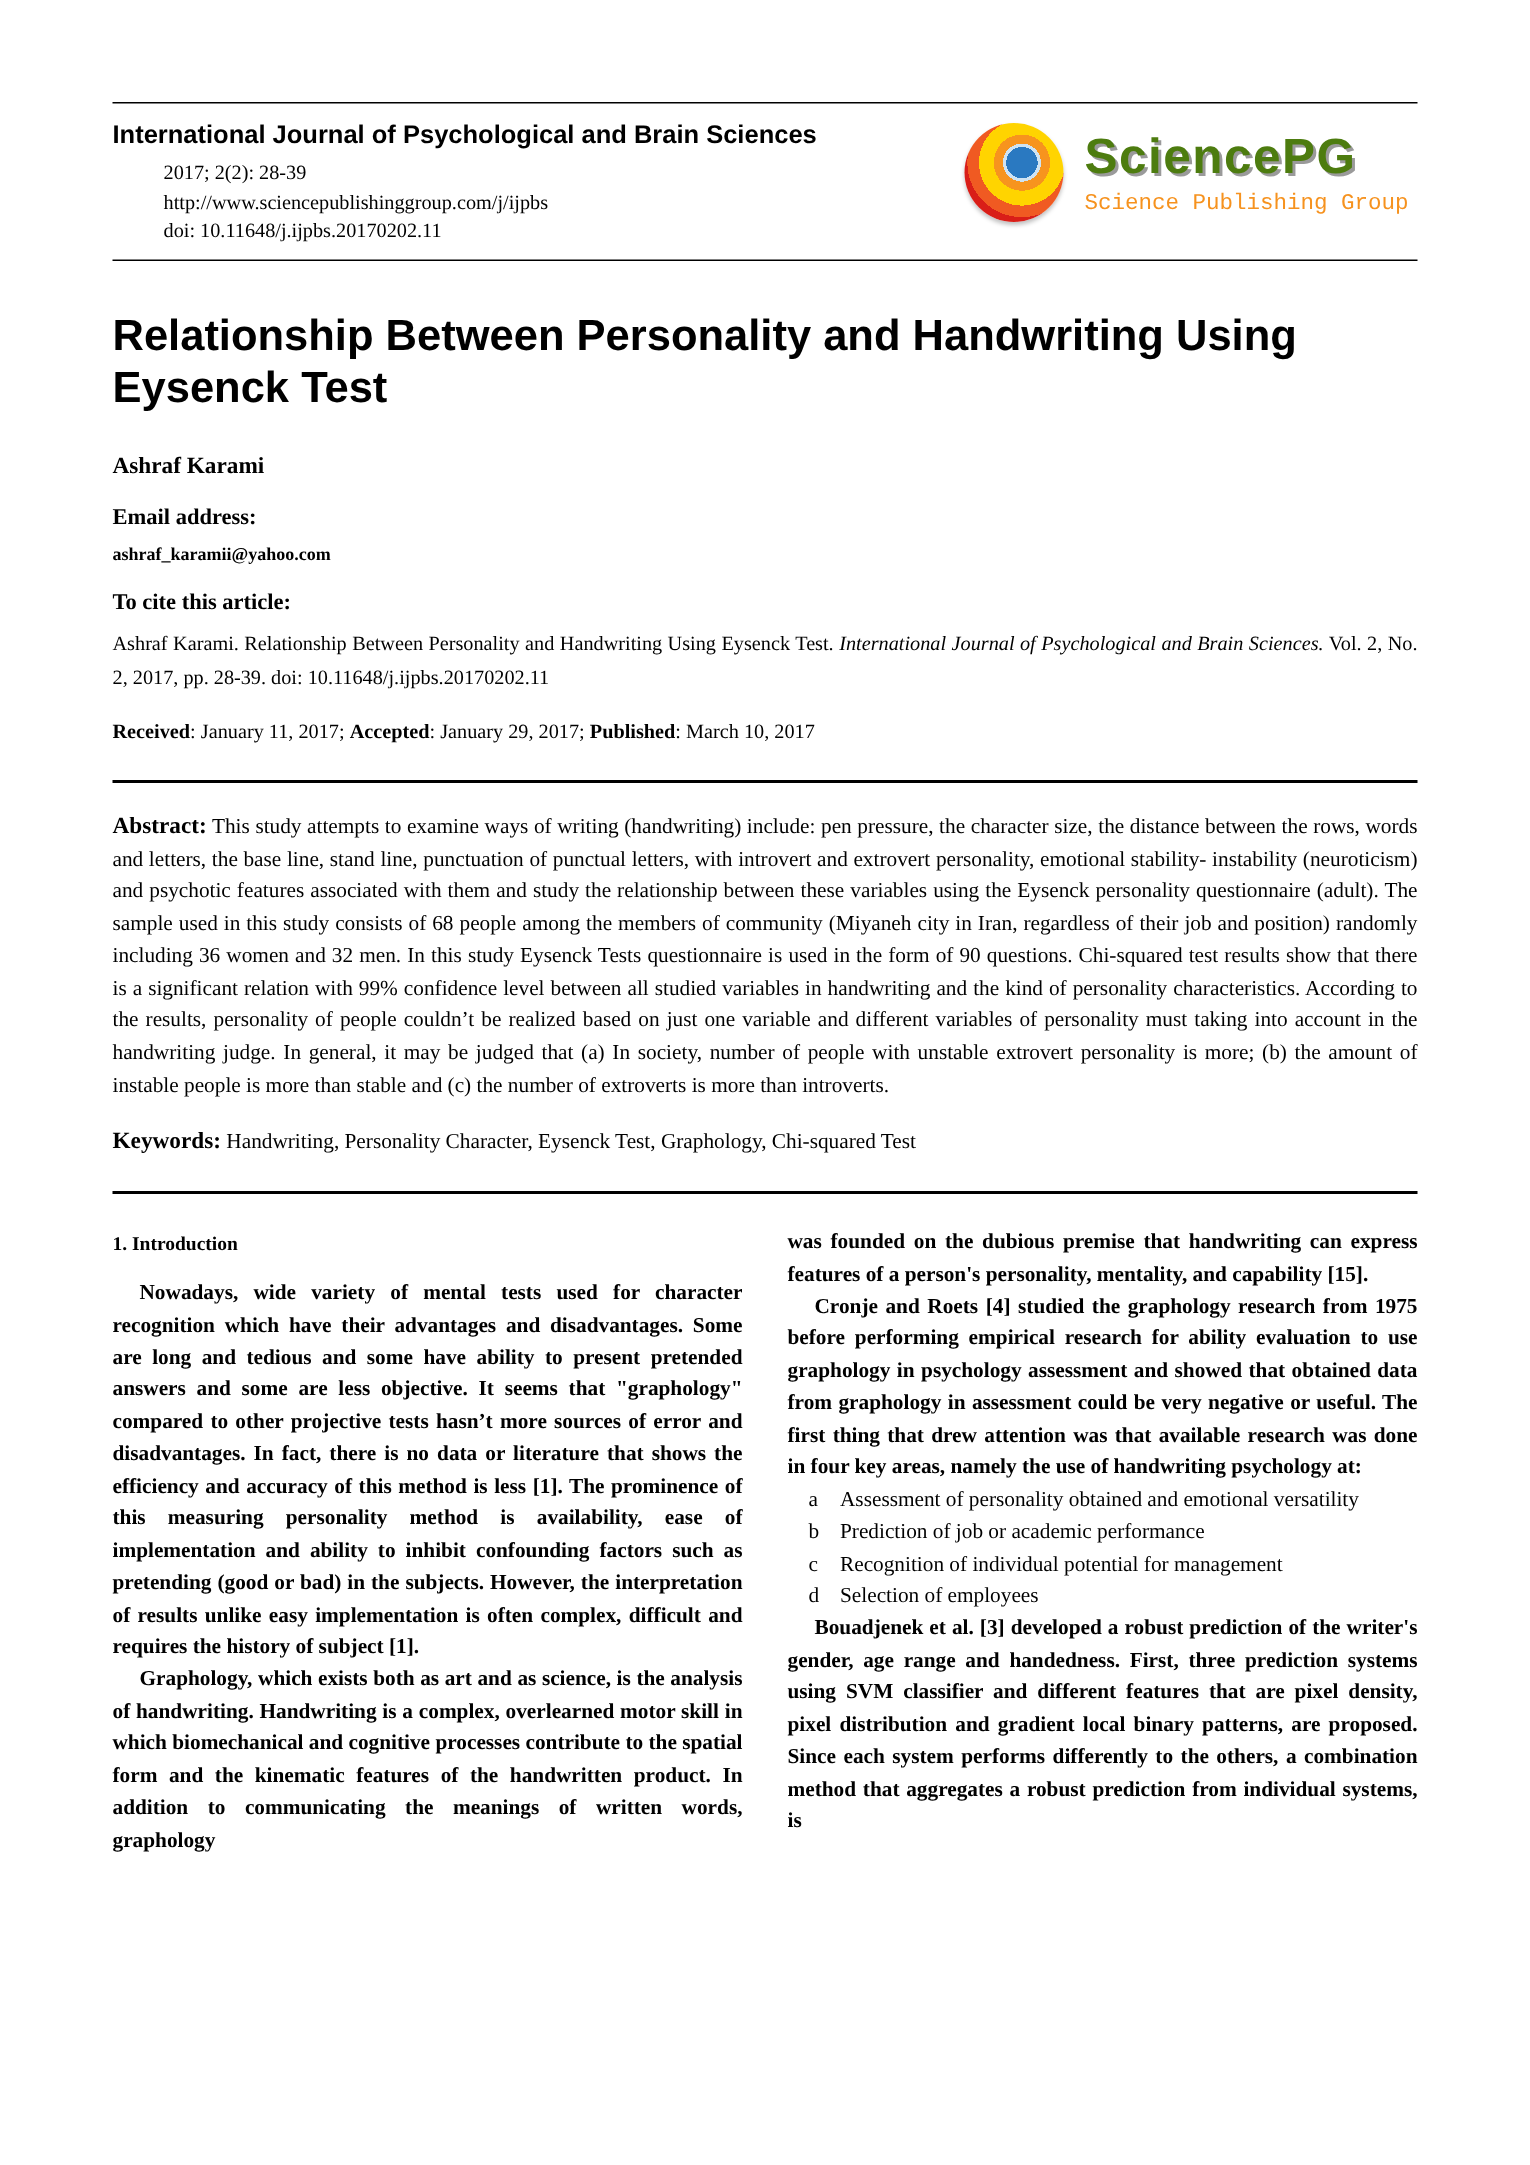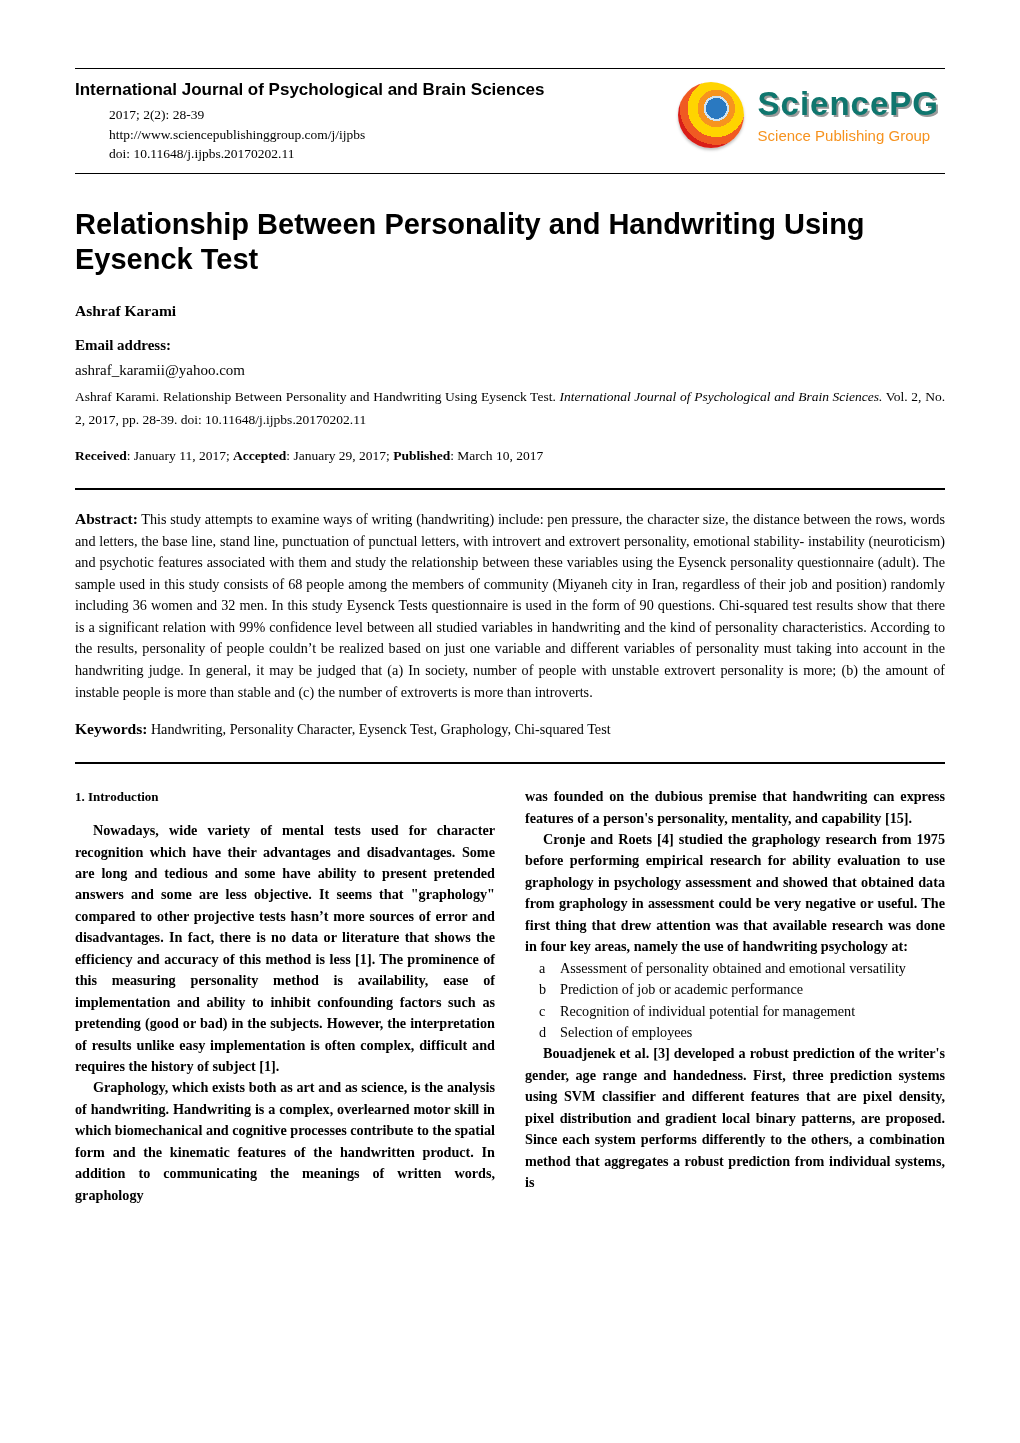--- a/index.html
+++ b/index.html
@@ -14,28 +14,28 @@
   .journal-meta { font-size:13.5px; line-height:1.45;margin-left:34px; }
 
   .logo { display:flex; align-items:center; gap:14px; margin-top:2px; padding-right:6px; }
   .logo-emblem { width:66px; height:66px; border-radius:50%; flex:none;
     background: radial-gradient(circle at 58% 40%,
       #2A79C1 0 19%, #cfe3f2 19% 23%, #F7941E 23% 34%, #FFD400 34% 52%,
       #F05A22 52% 66%, #D91E18 66% 84%, #B01116 84% 100%);
     box-shadow: 0 2px 3px rgba(0,0,0,0.25); }
   .logo-text-col { display:flex; flex-direction:column; }
   .logo-wordmark { font-family:"Liberation Sans", sans-serif; font-weight:bold; font-size:33px; line-height:1;
-    color:#0f766e; text-shadow:2px 2px 0 #9a9a9a; letter-spacing:1px; }
-  .logo-subtext { font-family:Liberation Sans, sans-serif; font-size:15px; color:#F6921E; margin-top:7px; }
+    color:#4d7c0f; text-shadow:2px 2px 0 #9a9a9a; letter-spacing:1px; }
+  .logo-subtext { font-family:Liberation Mono, monospace; font-size:15px; color:#F6921E; margin-top:7px; }
 
   .title { font-family:"Liberation Sans", sans-serif; font-weight:bold; font-size:29px; line-height:1.22; margin-top:33px; max-width:880px; }
   .author { font-size:15.5px; font-weight:bold; margin-top:25px; }
   .affiliation { font-size:13.5px; margin-top:23px; }
   .subhead { font-size:15px; font-weight:bold; margin-top:17px; }
-  .plain { font-size:15px; margin-top:8px; }
+  .plain { font-size:12px; margin-top:8px;font-weight:bold; }
   .citation { font-size:13.5px; line-height:1.65; text-align:justify; margin-top:7px; }
   .dates { font-size:13.5px; margin-top:17px; margin-bottom:24px; }
 
   .abstract { font-size:14.2px; line-height:1.52; text-align:justify; margin-top:17px; }
   .lead-label { font-size:15.5px; font-weight:bold;text-align:right; }
   .keywords { font-size:14.2px; margin-top:17px; margin-bottom:24px; }
 
   .columns { display:flex; gap:30px; margin-top:22px; }
   .col { flex:1; min-width:0; }
   .col h2 { font-size:13px; font-weight:bold; margin:3px 0 15px 0; }
@@ -72,20 +72,21 @@
   <hr class="rule">
 
   <h1 class="title">Relationship Between Personality and Handwriting Using Eysenck Test</h1>
 
   <div class="author">Ashraf Karami</div>
 
 
   <div class="subhead">Email address:</div>
   <div class="plain">ashraf_karamii@yahoo.com</div>
 
+  <div class="subhead">To cite this article:</div>
   <p class="citation"><span>Ashraf Karami. Relationship Between Personality and Handwriting Using Eysenck Test. </span><i>International Journal of Psychological and Brain Sciences.</i><span> Vol. 2, No. 2, 2017, pp. 28-39. doi: 10.11648/j.ijpbs.20170202.11</span></p>
 
   <p class="dates"><b>Received</b><span>: January 11, 2017; </span><b>Accepted</b><span>: January 29, 2017; </span><b>Published</b><span>: March 10, 2017</span></p>
 
   <hr class="rule thick">
 
   <p class="abstract"><span class="lead-label">Abstract:</span> <span>This study attempts to examine ways of writing (handwriting) include: pen pressure, the character size, the distance between the rows, words and letters, the base line, stand line, punctuation of punctual letters, with introvert and extrovert personality, emotional stability- instability (neuroticism) and psychotic features associated with them and study the relationship between these variables using the Eysenck personality questionnaire (adult). The sample used in this study consists of 68 people among the members of community (Miyaneh city in Iran, regardless of their job and position) randomly including 36 women and 32 men. In this study Eysenck Tests questionnaire is used in the form of 90 questions. Chi-squared test results show that there is a significant relation with 99% confidence level between all studied variables in handwriting and the kind of personality characteristics. According to the results, personality of people couldn’t be realized based on just one variable and different variables of personality must taking into account in the handwriting judge. In general, it may be judged that (a) In society, number of people with unstable extrovert personality is more; (b) the amount of instable people is more than stable and (c) the number of extroverts is more than introverts.</span></p>
 
   <p class="keywords"><span class="lead-label">Keywords:</span> <span>Handwriting, Personality Character, Eysenck Test, Graphology, Chi-squared Test</span></p>
 

